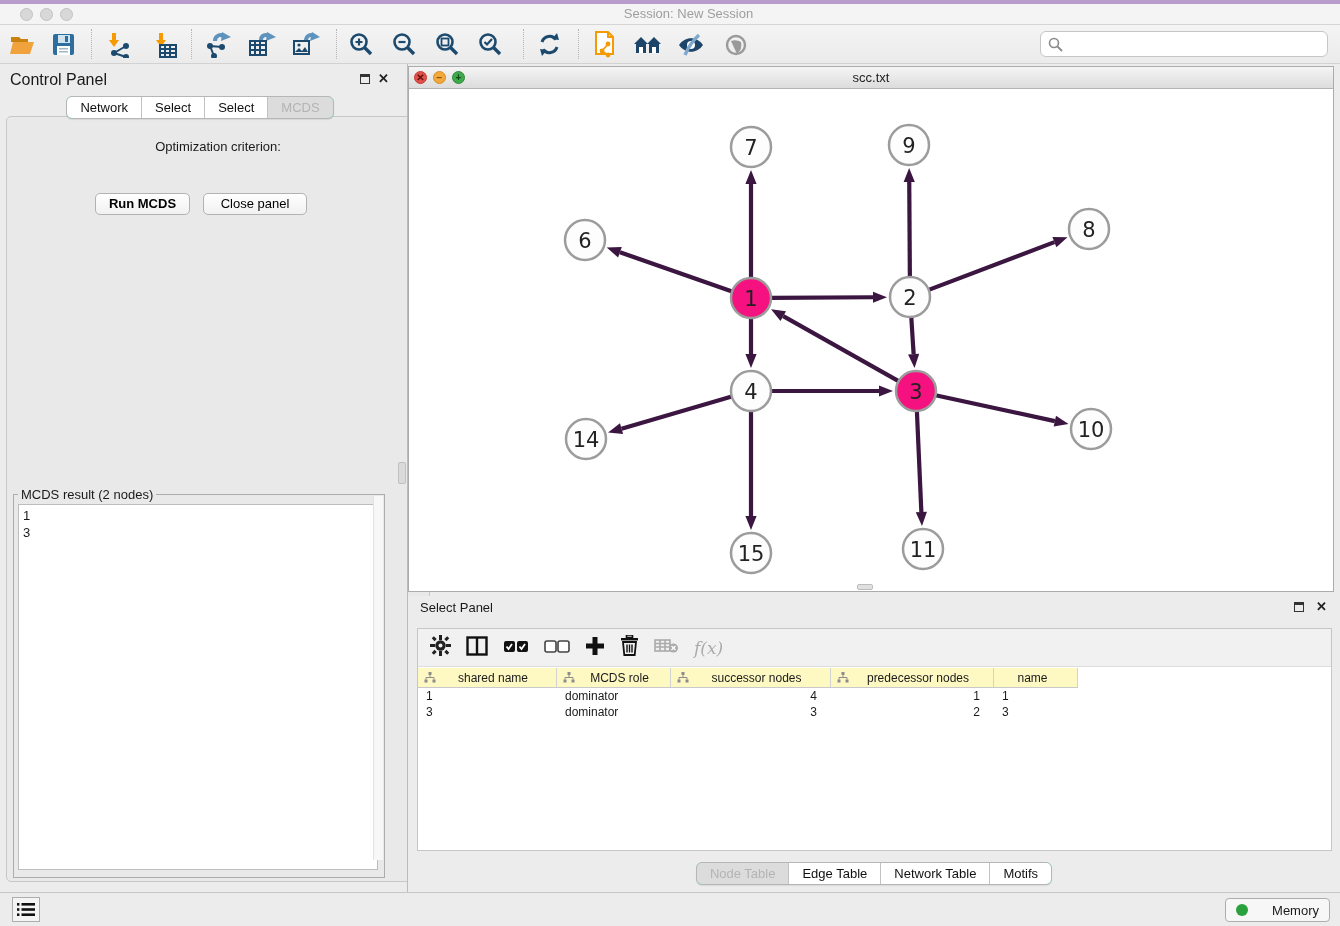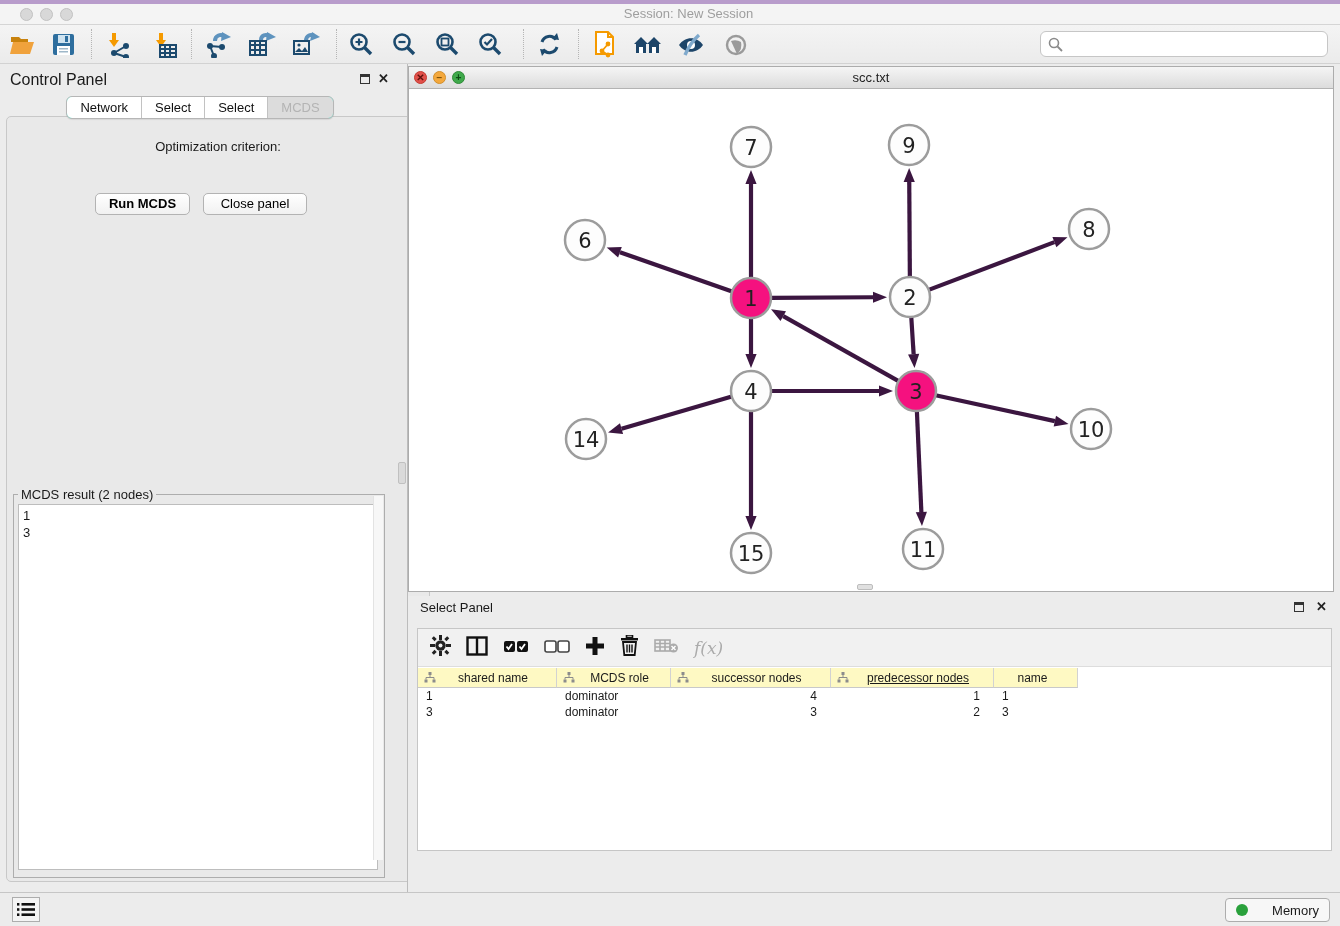--- a/index.html
+++ b/index.html
@@ -469,21 +469,21 @@
           <svg width="12" height="11" viewBox="0 0 12 11" style="margin-left:6px;flex:none">
             <g fill="#8C8C8C">
               <rect x="4.5" y="0" width="3" height="3"></rect>
               <rect x="0.5" y="7.5" width="3" height="3"></rect>
               <rect x="8.5" y="7.5" width="3" height="3"></rect>
             </g>
             <path d="M6 3 v2.5 M2 7.5 v-2 h8 v2" stroke="#8C8C8C" stroke-width="1" fill="none"></path>
           </svg>
           <span class="hlabel">successor nodes</span>
         </div>
-        <div class="tp-hcell" style="width: 163px; text-decoration: underline;">
+        <div class="tp-hcell" style="width: 163px;">
           <svg width="12" height="11" viewBox="0 0 12 11" style="margin-left:6px;flex:none">
             <g fill="#8C8C8C">
               <rect x="4.5" y="0" width="3" height="3"></rect>
               <rect x="0.5" y="7.5" width="3" height="3"></rect>
               <rect x="8.5" y="7.5" width="3" height="3"></rect>
             </g>
             <path d="M6 3 v2.5 M2 7.5 v-2 h8 v2" stroke="#8C8C8C" stroke-width="1" fill="none"></path>
           </svg>
           <span class="hlabel">predecessor nodes</span>
         </div>
@@ -502,20 +502,28 @@
         <div class="tp-row" style="top: 75px;">
           <div class="tp-cell" style="width: 139px; text-align: left; padding: 0px 0px 0px 8px;">3</div>
           <div class="tp-cell" style="width: 114px; text-align: left; padding: 0px 0px 0px 8px;">dominator</div>
           <div class="tp-cell" style="width: 160px; text-align: right; padding: 0px 14px 0px 0px;">3</div>
           <div class="tp-cell" style="width: 163px; text-align: right; padding: 0px 14px 0px 0px;">2</div>
           <div class="tp-cell" style="width: 84px; text-align: left; padding: 0px 0px 0px 8px;">3</div>
         </div>
       </div>
   </div>
 
+  <div class="tabs-bottom">
+    <span class="seg" id="tp-tab-seg">
+        <span class="seg-item active">Node Table</span>
+        <span class="seg-item">Edge Table</span>
+        <span class="seg-item">Network Table</span>
+        <span class="seg-item">Motifs</span>
+      </span>
+  </div>
 </div>
 
 <div class="statusbar">
   <span class="listbtn">
     <svg width="18" height="15" viewBox="0 0 18 15">
         <g fill="#111">
           <rect x="0" y="1" width="2.4" height="2.6"></rect>
           <rect x="4.5" y="1" width="13.5" height="2.6"></rect>
           <rect x="0" y="6.2" width="2.4" height="2.6"></rect>
           <rect x="4.5" y="6.2" width="13.5" height="2.6"></rect>

